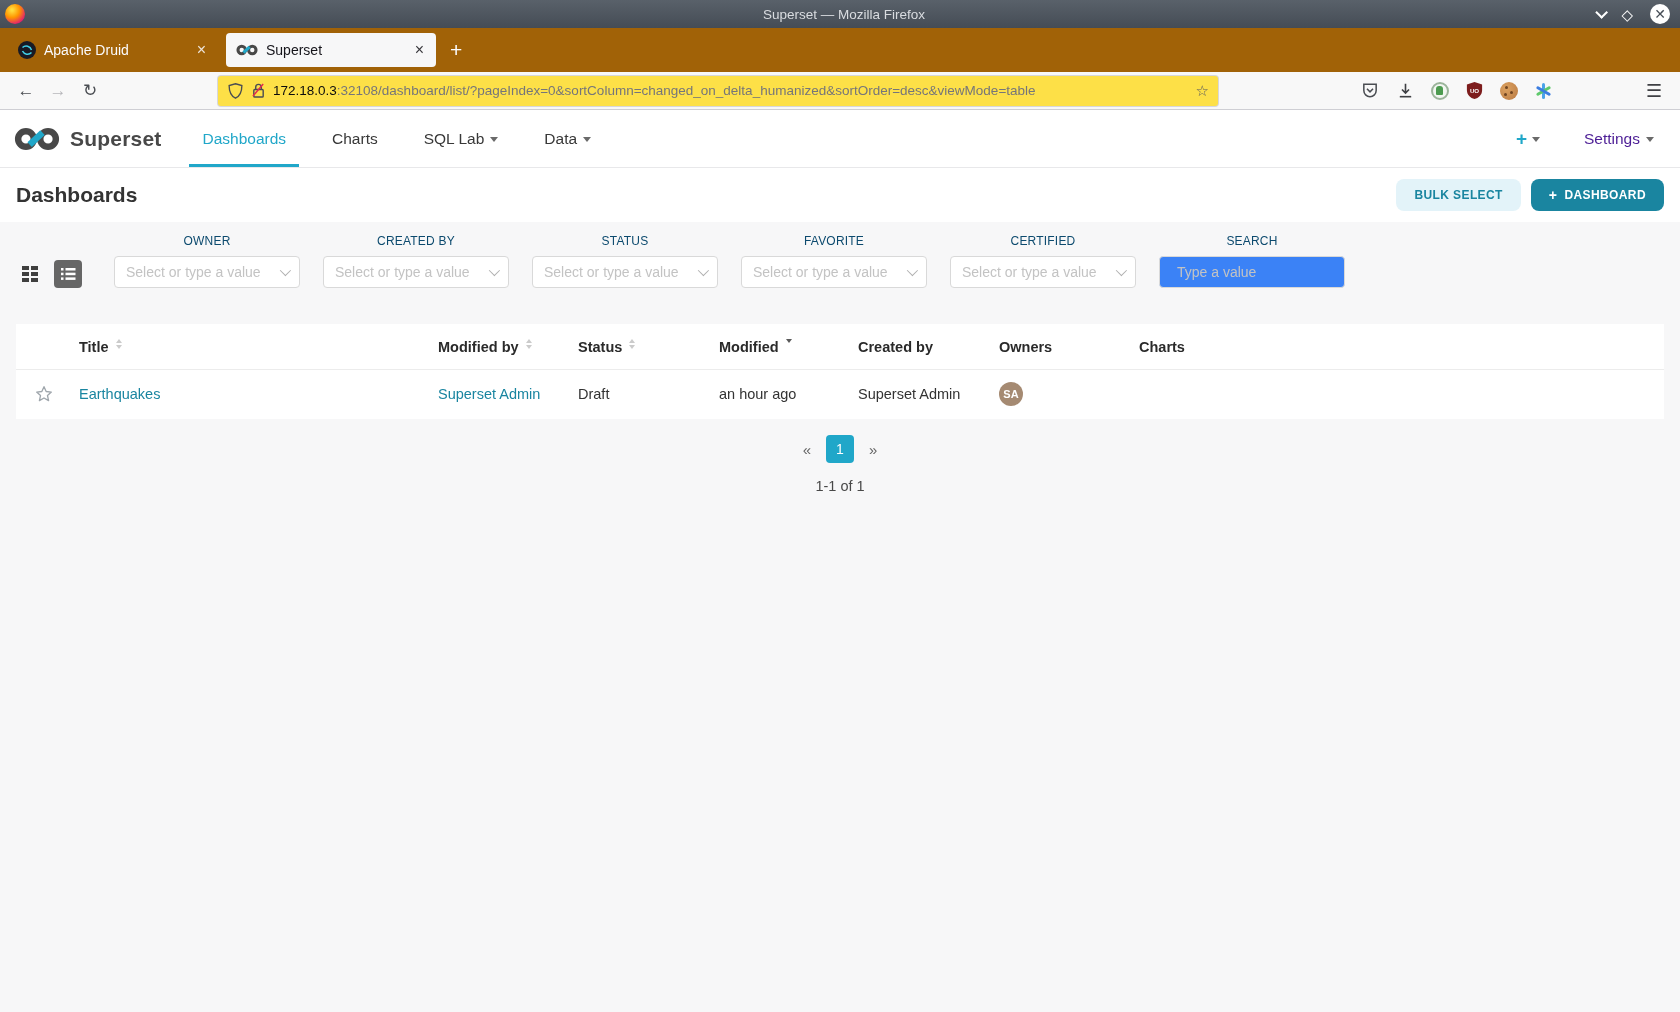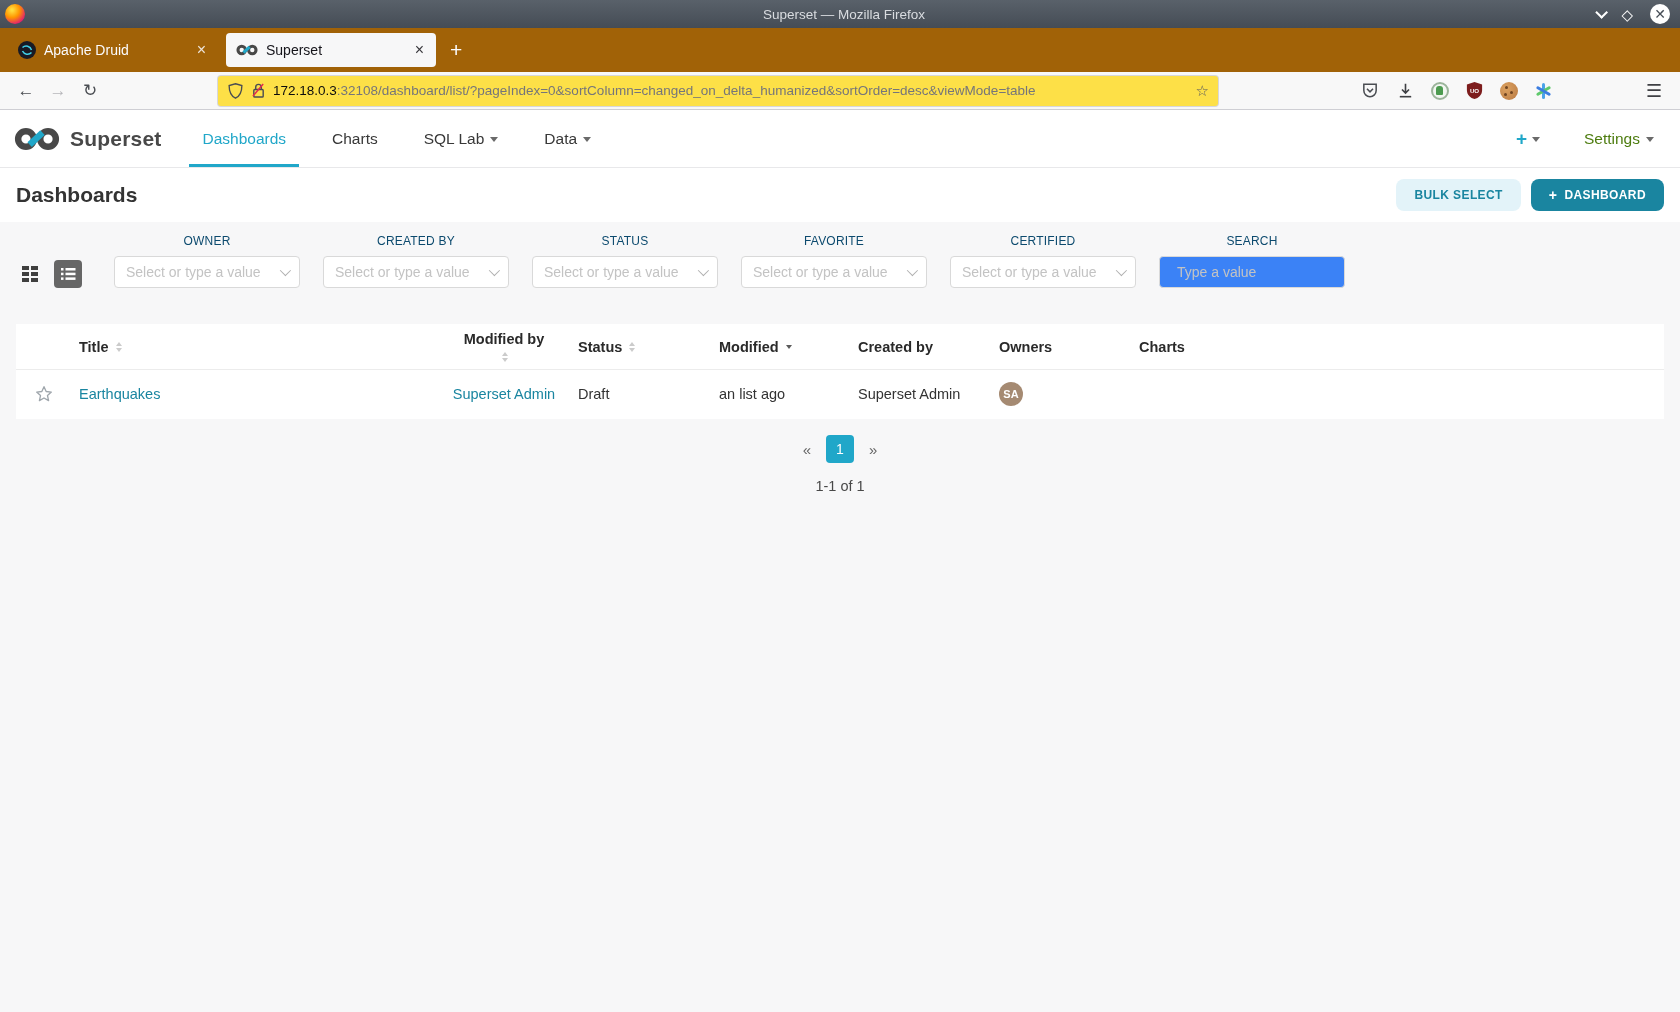--- a/index.html
+++ b/index.html
@@ -61,21 +61,21 @@
   .nav-items { display:flex; height:100%; }
   .nav-item { position:relative; display:flex; align-items:center; padding:0 23px;
     font-size:15.5px; color:#383838; height:100%; gap:6px; }
   .nav-item.active { color:#20a7c9; }
   .nav-item.active::after { content:""; position:absolute; left:10px; right:10px; bottom:0;
     height:3px; background:#20a7c9; }
   .caret { width:0; height:0; border-left:4px solid transparent; border-right:4px solid transparent;
     border-top:5px solid #6a6a6a; margin-top:2px; }
   .navbar-right { margin-left:auto; display:flex; align-items:center; gap:44px; padding-right:12px; }
   .plus-link { color:#20a7c9; font-size:19px; font-weight:bold; display:flex; align-items:center; gap:5px; }
-  .settings-link { color:#4d7c0f; font-size:15.5px; display:flex; align-items:center; gap:6px; }
+  .settings-link { color:#4c1d95; font-size:15.5px; display:flex; align-items:center; gap:6px; }
 
   .page-header { height:54px; background:#fff; display:flex; align-items:center; padding:0 16px; }
   .page-title { font-size:21px; font-weight:600; color:#333; }
   .header-btns { margin-left:auto; display:flex; gap:10px; }
   .btn { height:32px; border-radius:8px; border:none; font-size:12px; font-weight:bold;
     letter-spacing:.4px; padding:0 18px; display:flex; align-items:center; gap:7px;
     font-family:inherit; }
   .btn-secondary { background:#e3f3f9; color:#1a85a0; }
   .btn-primary { background:#1a85a0; color:#fff; }
   .btn-primary .plus-glyph { font-size:14px; font-weight:bold; }
@@ -95,23 +95,23 @@
     transform:rotate(45deg) translateY(-2px); flex:none; }
   .search-box { height:32px; background:#3b82f6; border:1px solid #d9d9d9; border-radius:4px;
     display:flex; align-items:center; padding:0 10px; gap:7px; }
   .search-box input { border:none; outline:none; flex:1; font-size:14px; color:#333;
     font-family:inherit; background:transparent; }
   .search-box input::placeholder { color:#c3c3c3; }
 
   .card { background:#fff; margin:36px 16px 0; padding-bottom:2px; }
   .thead { display:flex; align-items:center; height:46px; border-bottom:1px solid #ececec; }
   .trow { display:flex; align-items:center; height:47px; }
-  .cell { padding-right:8px; display:flex; align-items:center; gap:5px; font-size:14.5px; }
+  .cell { padding-right:8px; display:flex; align-items:flex-start; gap:5px; font-size:14.5px; }
   .c-star { width:63px; justify-content:center; }
-  .c-title { width:359px; } .c-modby { width:140px;flex-direction:column; } .c-status { width:141px; }
+  .c-title { width:359px; } .c-modby { width:140px; } .c-status { width:141px; }
   .c-mod { width:139px; } .c-createdby { width:141px; } .c-owners { width:140px; }
   .c-actions { flex:1; }
   .th { font-weight:600; color:#2a2a2a; }
   .sort-neutral { display:flex; flex-direction:column; gap:2px; margin-left:2px; }
   .tri-up { width:0; height:0; border-left:3.5px solid transparent; border-right:3.5px solid transparent;
     border-bottom:4px solid #cbcbcb; }
   .tri-down { width:0; height:0; border-left:3.5px solid transparent; border-right:3.5px solid transparent;
     border-top:4px solid #cbcbcb; }
   .tri-down.active { border-top-color:#5a5a5a; }
   .link { color:#1985a0; }
@@ -381,21 +381,21 @@
       <div class="cell c-title">
         <a class="link">Earthquakes</a>
       </div>
       <div class="cell c-modby">
         <a class="link">Superset Admin</a>
       </div>
       <div class="cell c-status">
         <span class="cell-text">Draft</span>
       </div>
       <div class="cell c-mod">
-        <span class="cell-text">an list ago</span>
+        <span class="cell-text">an hour ago</span>
       </div>
       <div class="cell c-createdby">
         <span class="cell-text">Superset Admin</span>
       </div>
       <div class="cell c-owners">
         <span class="avatar">SA</span>
       </div>
       <div class="cell c-actions"></div>
     </div>
   </div>

